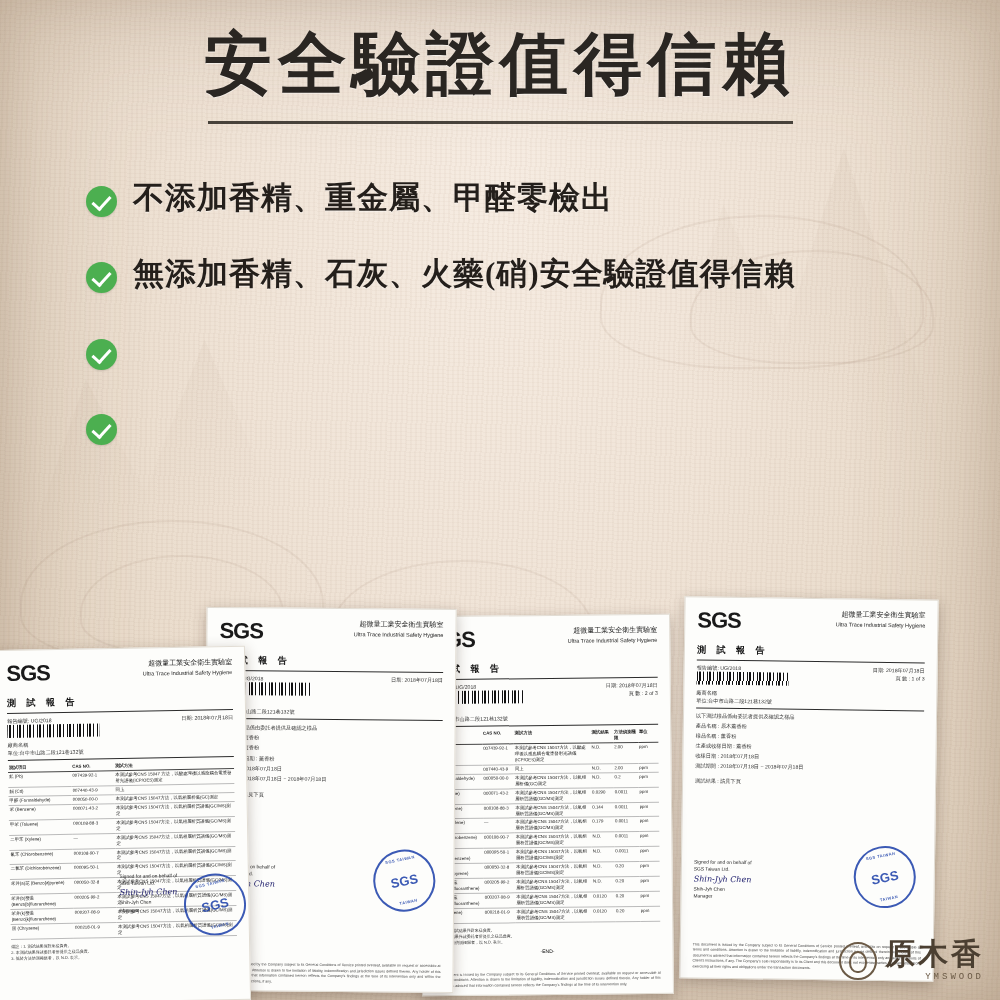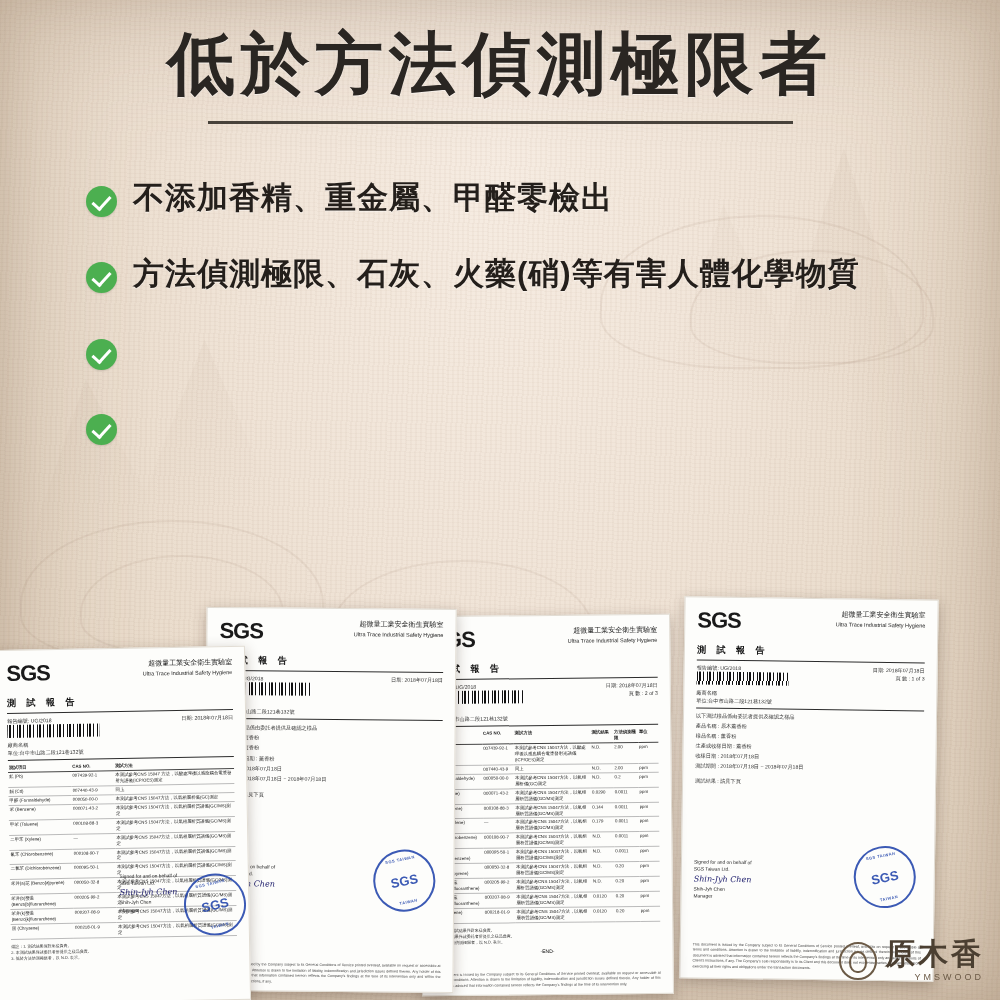--- a/index.html
+++ b/index.html
@@ -63,21 +63,21 @@
   .check{
     flex:0 0 auto;width:31px;height:31px;border-radius:50%;
     background:#4caf50;position:relative;margin-top:8px;margin-right:16px;
     box-shadow:0 1px 2px rgba(0,0,0,.12);
   }
   .check:after{
     content:"";position:absolute;left:10px;top:6px;width:8px;height:15px;
     border:solid #fff;border-width:0 3px 3px 0;transform:rotate(42deg);
   }
   .btxt{
-    font-family:Liberation Sans, sans-serif;
+    font-family:Liberation Serif, serif;
     font-size:31px;line-height:1.3;color:#241f1b;font-weight:700;
     letter-spacing:1px;text-shadow:0 1px 0 rgba(255,255,255,.45);
   }
 
   
   .cert{
     position:absolute;background:#fdfdfb;
     box-shadow:0 4px 14px rgba(60,40,25,.30);
     overflow:hidden;
     border:1px solid #e2ddd4;
@@ -117,48 +117,48 @@
     border:2px solid #6b5a46;margin-right:8px;position:relative;
   }
   #brand .mark:after{
     content:"";position:absolute;left:8px;top:7px;width:14px;height:18px;
     border:2px solid #6b5a46;border-radius:50% 50% 45% 45%;
   }
   #brand .cn{
     font-family:"DejaVu Serif","Liberation Serif",serif;
     font-size:30px;font-weight:700;color:#4b3f31;letter-spacing:3px;line-height:1;
   }
-  #brand .en{font-size:9px;color:#6b5a46;letter-spacing:3px;margin-top:3px;text-align:right;}
+  #brand .en{font-size:9px;color:#6b5a46;letter-spacing:3px;margin-top:3px;text-align:right;font-family:Liberation Mono, monospace;}
 </style>
 </head>
 <body>
 
 <div id="bg">
   <div class="mtn"></div>
   <div class="mtn2"></div>
   <div class="wm c1"></div>
   <div class="wm c2"></div>
   <div class="wm c3"></div>
   <div class="wm c4"></div>
   <div class="wm c5"></div>
 </div>
 
 <div id="title-wrap">
-  <div id="title">低於方法偵測極限者</div>
+  <div id="title">安全驗證值得信賴</div>
   <div id="title-rule"></div>
 </div>
 
 <div id="bullets">
   <div class="bullet">
     <span class="check"></span>
     <span class="btxt">不添加香精、重金屬、甲醛零檢出</span>
   </div>
   <div class="bullet">
     <span class="check"></span>
-    <span class="btxt">方法偵測極限、石灰、火藥(硝)等有害人體化學物質</span>
+    <span class="btxt">無添加香精、石灰、火藥(硝)安全驗證值得信賴</span>
   </div>
   <div class="bullet">
     <span class="check"></span>
   </div>
   <div class="bullet">
     <span class="check"></span>
   </div>
 </div>
 
 <div class="cert" style="left:682px;top:598px;width:252px;height:380px;transform:rotate(0.8deg);">

